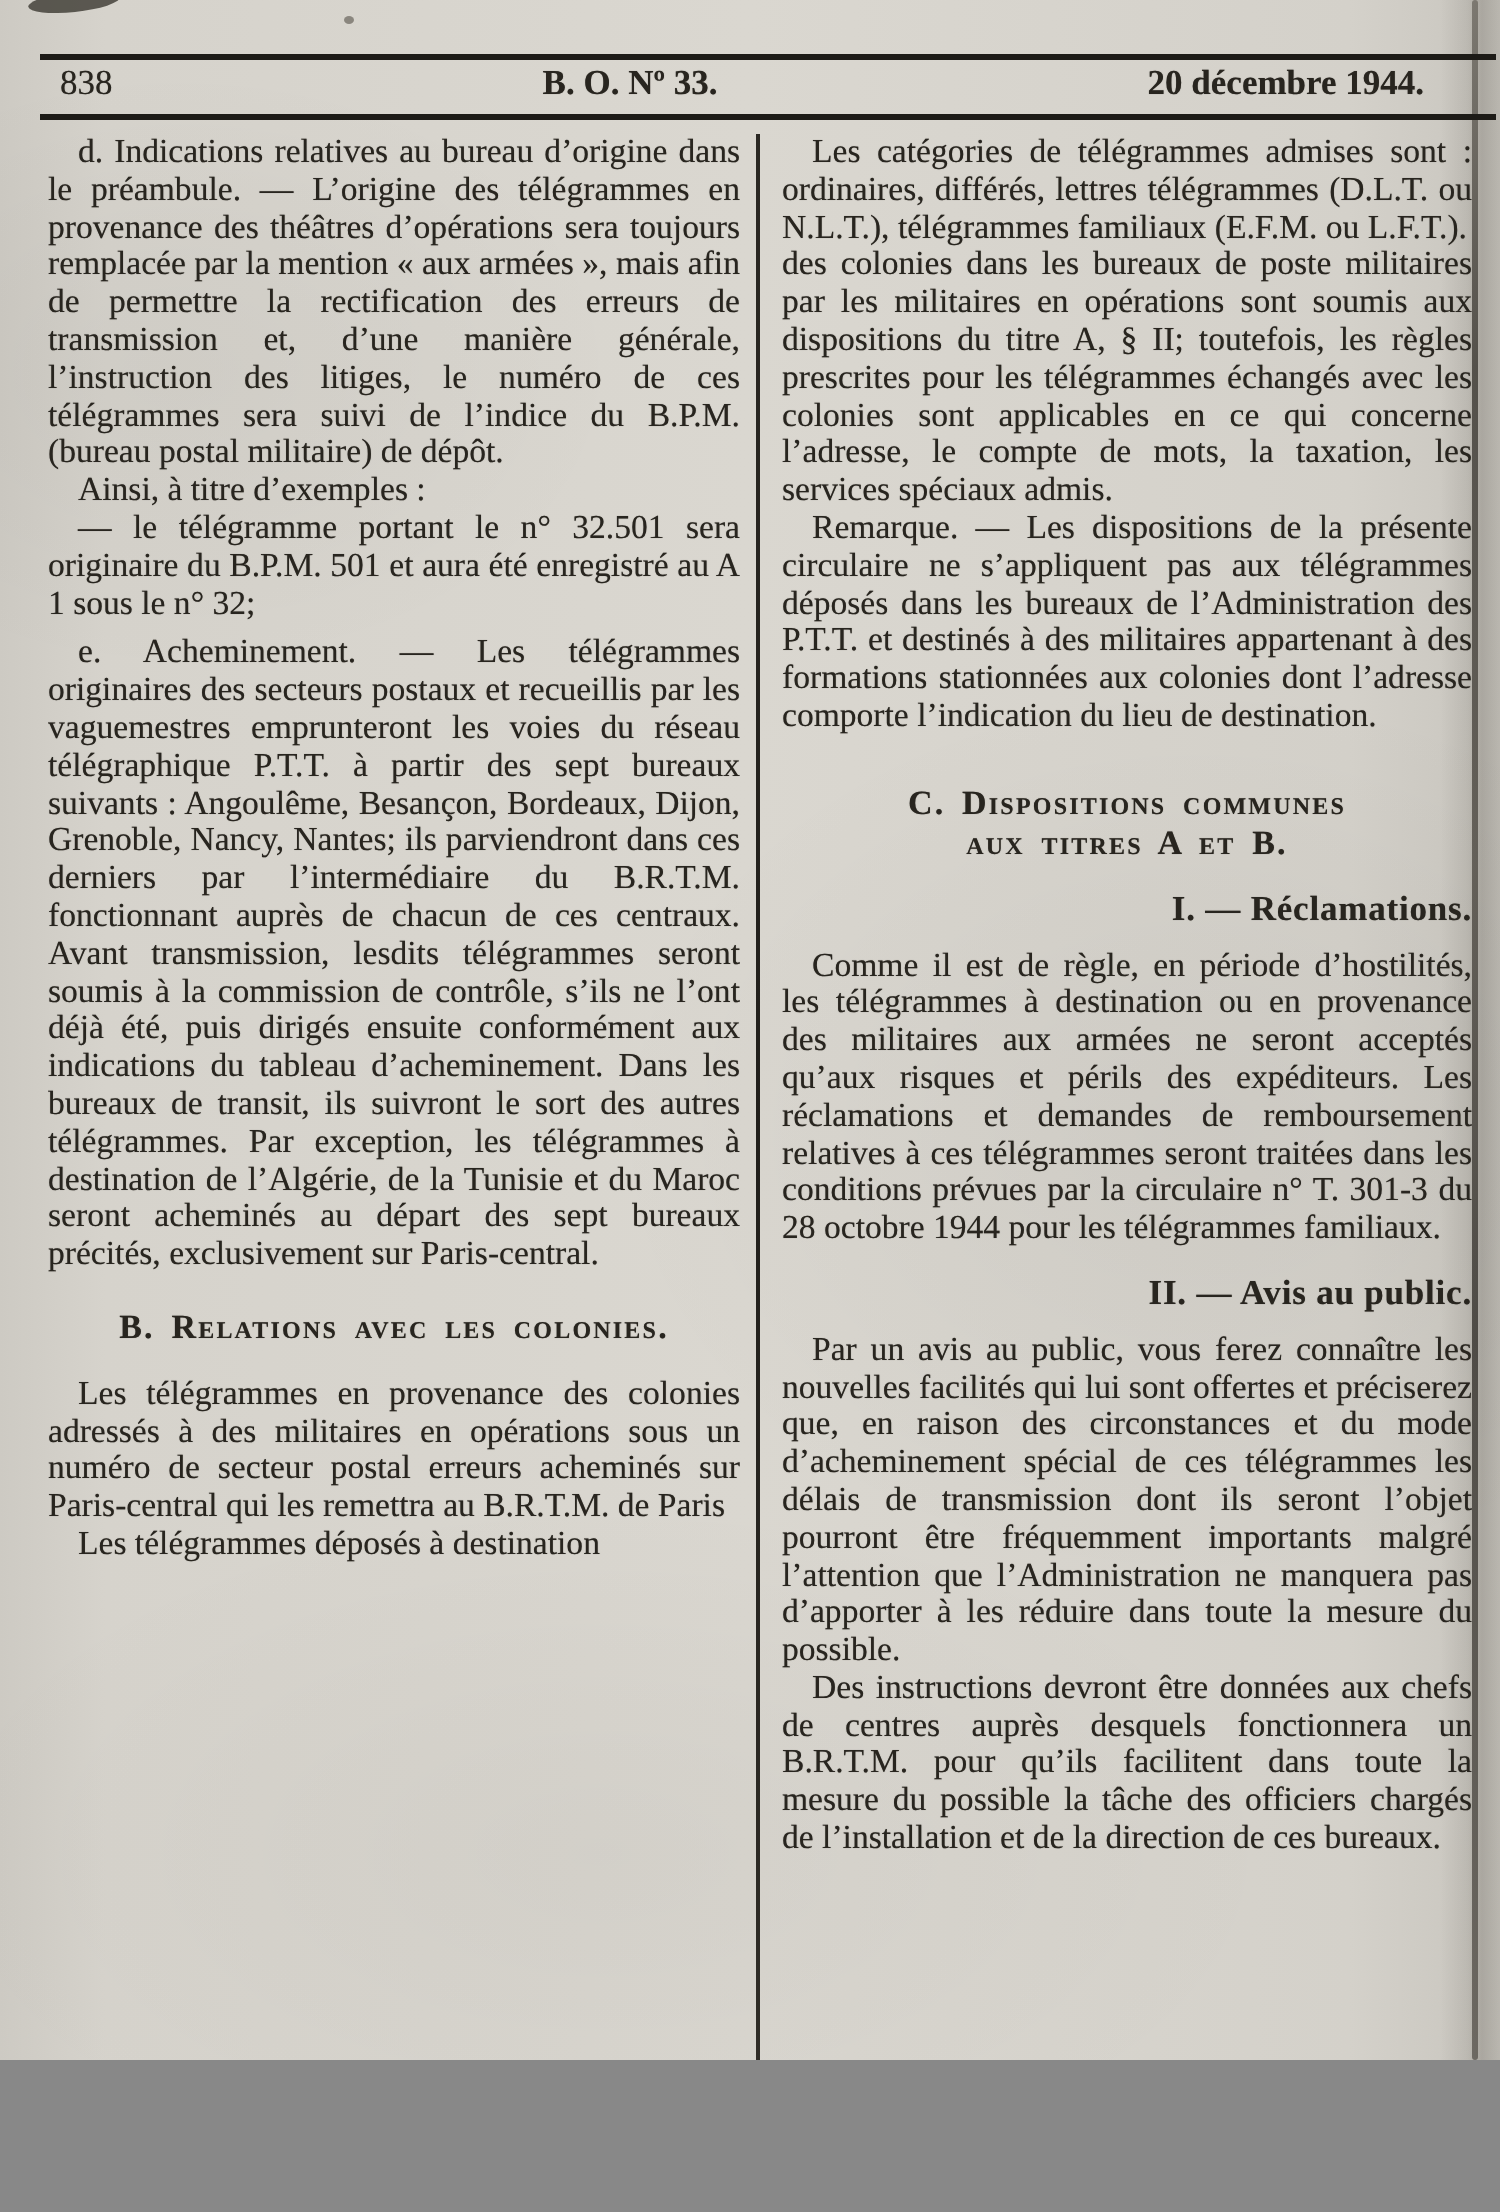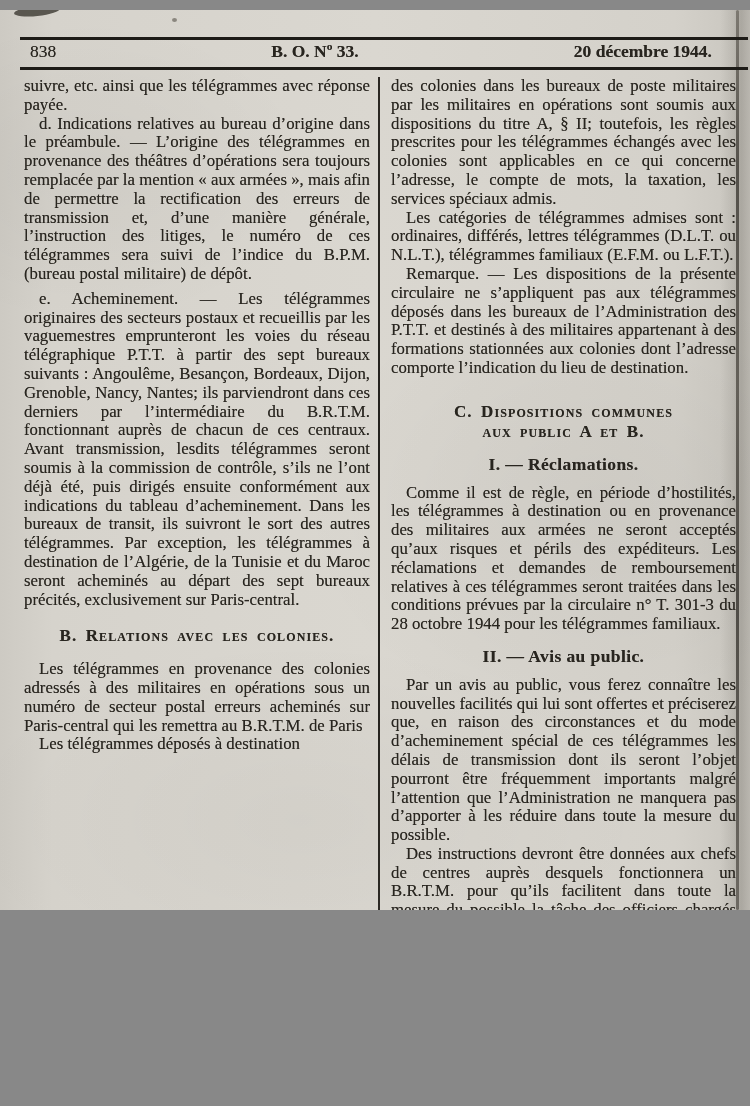--- a/index.html
+++ b/index.html
@@ -1,20 +1,20 @@
 <!DOCTYPE html>
 <html lang="fr"><head>
 <meta charset="utf-8">
 <style>
   html, body { margin: 0; padding: 0; background: #888; }
   .page {
     position: relative;
     width: 750px;
-    height: 900px;
-    margin: 10px auto;
+    height: 1030px;
+    margin: 0 auto;
     overflow: hidden;
     color: #28251f;
     font-family: "Liberation Serif", "DejaVu Serif", serif;
     font-size: 16.8px;
     line-height: 18.8px;
     background:
       radial-gradient(ellipse 320px 220px at 12% 18%, rgba(0,0,0,0.035), transparent 70%),
       radial-gradient(ellipse 420px 320px at 80% 55%, rgba(0,0,0,0.04), transparent 72%),
       radial-gradient(ellipse 500px 260px at 40% 90%, rgba(0,0,0,0.03), transparent 70%),
       linear-gradient(90deg, #cdcac3 0%, #d6d3cc 7%, #dad7d0 50%, #d4d1ca 90%, #c8c5be 100%),
@@ -73,21 +73,21 @@
   .it { }
 
   .section-heading {
     margin: 18px 0 14px; text-align: center;
     font-variant: small-caps; letter-spacing: 1.1px; word-spacing: 3px;
     font-weight: 700; font-size: 17px; text-indent: 0;
   }
   .section-heading-c { margin: 24px 0 0; }
   .section-heading-c .line { line-height: 20px; }
   .sub-heading {
-    margin: 13px 0 10px; text-align: center;
+    margin: 13px 0 10px; text-align: right;
     font-weight: 700; font-size: 17.5px; text-indent: 0; letter-spacing: 0.4px;
   }
 </style>
 </head>
 <body>
 
 <div class="page">
 
   <div class="edge-shadow-right"></div>
   <div class="crease-right"></div>
@@ -98,37 +98,38 @@
   <div class="header-row">
     <span class="header-left">838</span>
     <span class="header-center">B. O. Nº 33.</span>
     <span class="header-right">20 décembre 1944.</span>
   </div>
   <div class="rule rule-bottom"></div>
 
   <div class="columns">
 
     <div class="col col-left">
-      <p class="body-p no-indent">suivre, etc. ainsi que les télégrammes avec réponse payée.</p>
       <p class="body-p"><span>d. </span><span class="it">Indications relatives au bureau d’origine dans le préambule.</span><span> — L’origine des télégrammes en provenance des théâtres d’opérations sera toujours remplacée par la mention « aux armées », mais afin de permettre la rectification des erreurs de transmission et, d’une manière générale, l’instruction des litiges, le numéro de ces télégrammes sera suivi de l’indice du B.P.M. (bureau postal militaire) de dépôt.</span></p>
+      <p class="body-p">Ainsi, à titre d’exemples :</p>
+      <p class="body-p">— le télégramme portant le n° 32.501 sera originaire du B.P.M. 501 et aura été enregistré au A 1 sous le n° 32;</p>
       <p class="body-p mt"><span>e. </span><span class="it">Acheminement.</span><span> — Les télégrammes originaires des secteurs postaux et recueillis par les vaguemestres emprunteront les voies du réseau télégraphique P.T.T. à partir des sept bureaux suivants : Angoulême, Besançon, Bordeaux, Dijon, Grenoble, Nancy, Nantes; ils parviendront dans ces derniers par l’intermédiaire du B.R.T.M. fonctionnant auprès de chacun de ces centraux. Avant transmission, lesdits télégrammes seront soumis à la commission de contrôle, s’ils ne l’ont déjà été, puis dirigés ensuite conformément aux indications du tableau d’acheminement. Dans les bureaux de transit, ils suivront le sort des autres télégrammes. Par exception, les télégrammes à destination de l’Algérie, de la Tunisie et du Maroc seront acheminés au départ des sept bureaux précités, exclusivement sur Paris-central.</span></p>
       <p class="section-heading">B. Relations avec les colonies.</p>
       <p class="body-p">Les télégrammes en provenance des colonies adressés à des militaires en opérations sous un numéro de secteur postal erreurs acheminés sur Paris-central qui les remettra au B.R.T.M. de Paris</p>
       <p class="body-p">Les télégrammes déposés à destination</p>
     </div>
 
     <div class="divider"></div>
 
     <div class="col col-right">
+      <p class="body-p">Les catégories de télégrammes admises sont : ordinaires, différés, lettres télégrammes (D.L.T. ou N.L.T.), télégrammes familiaux (E.F.M. ou L.F.T.).</p>
       <p class="body-p no-indent">des colonies dans les bureaux de poste militaires par les militaires en opérations sont soumis aux dispositions du titre A, § II; toutefois, les règles prescrites pour les télégrammes échangés avec les colonies sont applicables en ce qui concerne l’adresse, le compte de mots, la taxation, les services spéciaux admis.</p>
-      <p class="body-p">Les catégories de télégrammes admises sont : ordinaires, différés, lettres télégrammes (D.L.T. ou N.L.T.), télégrammes familiaux (E.F.M. ou L.F.T.).</p>
       <p class="body-p"><span class="it">Remarque.</span><span> — Les dispositions de la présente circulaire ne s’appliquent pas aux télégrammes déposés dans les bureaux de l’Administration des P.T.T. et destinés à des militaires appartenant à des formations stationnées aux colonies dont l’adresse comporte l’indication du lieu de destination.</span></p>
       <div class="section-heading section-heading-c">
         <div class="line">C. Dispositions communes</div>
-        <div class="line">aux public A et B.</div>
+        <div class="line">aux titres A et B.</div>
       </div>
       <p class="sub-heading"><span>I.</span><span> — </span><span class="it">Réclamations.</span></p>
       <p class="body-p">Comme il est de règle, en période d’hostilités, les télégrammes à destination ou en provenance des militaires aux armées ne seront acceptés qu’aux risques et périls des expéditeurs. Les réclamations et demandes de remboursement relatives à ces télégrammes seront traitées dans les conditions prévues par la circulaire n° T. 301-3 du 28 octobre 1944 pour les télégrammes familiaux.</p>
       <p class="sub-heading"><span>II.</span><span> — </span><span class="it">Avis au public.</span></p>
       <p class="body-p">Par un avis au public, vous ferez connaître les nouvelles facilités qui lui sont offertes et préciserez que, en raison des circonstances et du mode d’acheminement spécial de ces télégrammes les délais de transmission dont ils seront l’objet pourront être fréquemment importants malgré l’attention que l’Administration ne manquera pas d’apporter à les réduire dans toute la mesure du possible.</p>
       <p class="body-p">Des instructions devront être données aux chefs de centres auprès desquels fonctionnera un B.R.T.M. pour qu’ils facilitent dans toute la mesure du possible la tâche des officiers chargés de l’installation et de la direction de ces bureaux.</p>
     </div>
 
   </div>
 </div>

